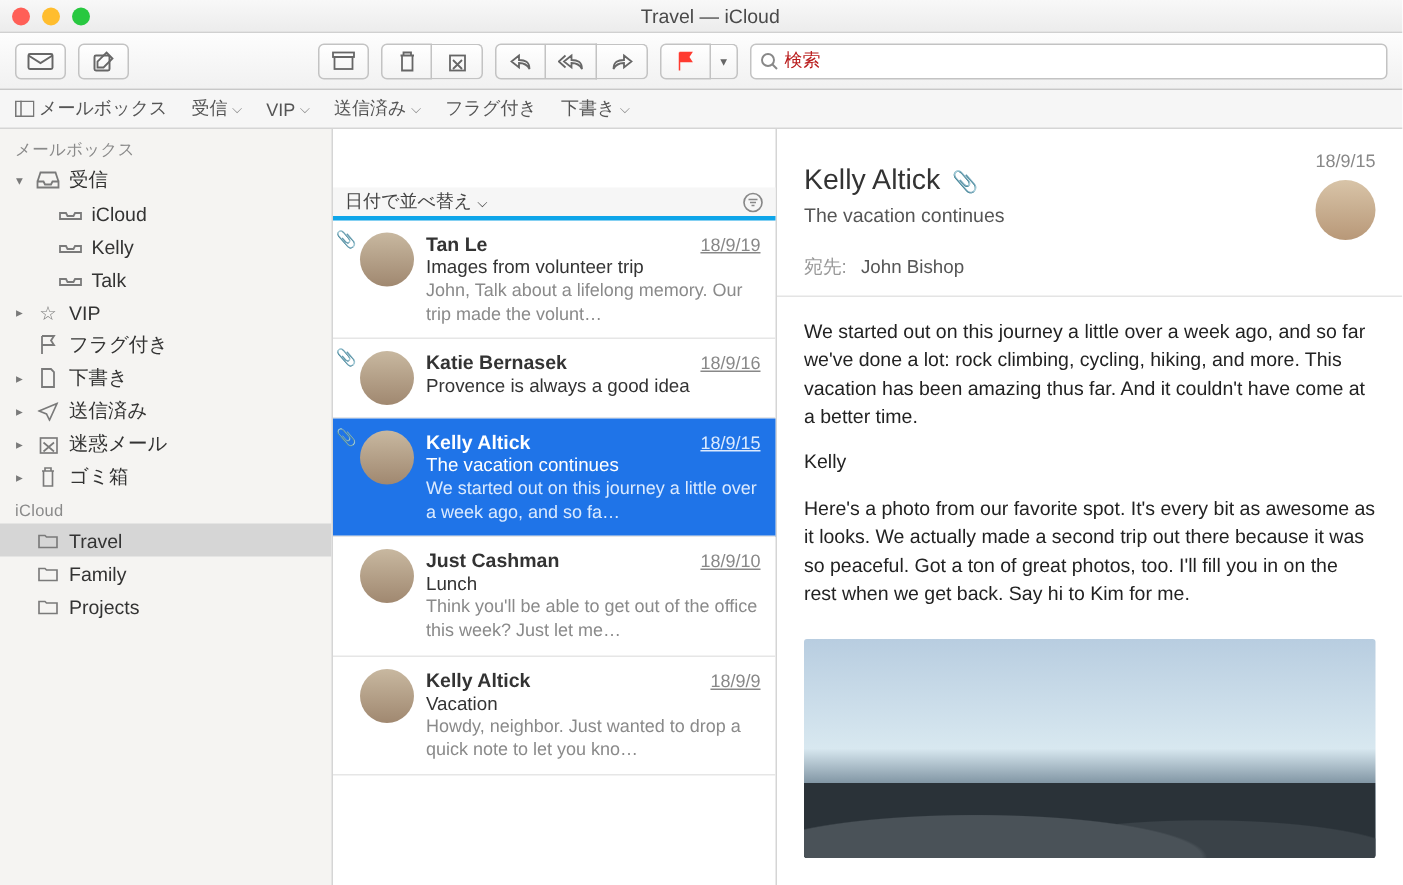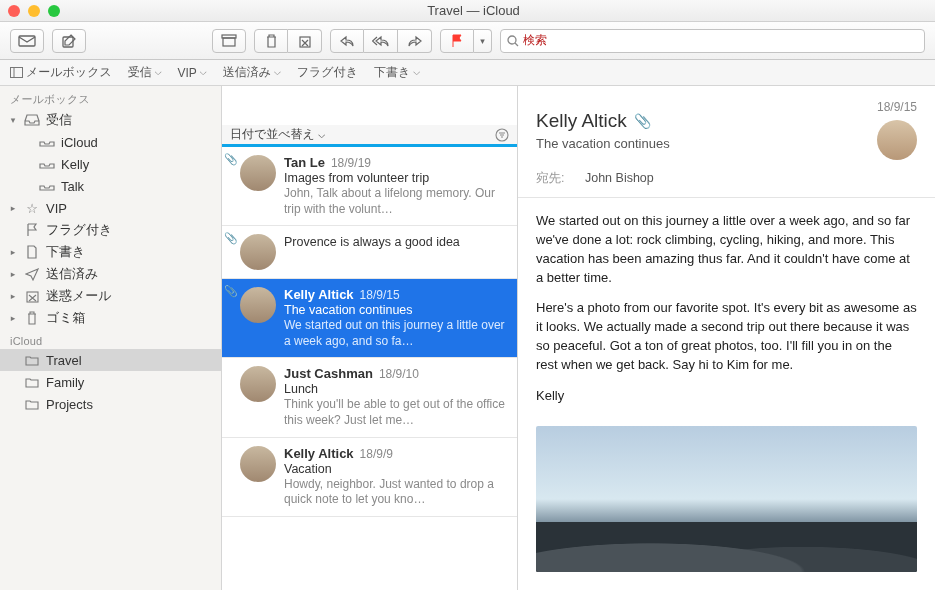--- a/index.html
+++ b/index.html
@@ -31,39 +31,39 @@
 .disclose { width: 10px; font-size: 9px; color: #7a7a7a; text-align: center; }
 .sb-icon { width: 18px; height: 14px; display: flex; align-items: center; justify-content: center; color: #7a7a7a; }
 .msglist { width: 296px; border-right: 1px solid #d5d5d5; display: flex; flex-direction: column; }
 .sortbar { height: 22px; background: #f6f6f6; border-bottom: 3px solid #0ea5e9; display: flex; align-items: center; justify-content: space-between; padding: 0 8px; font-size: 12px; color: #444; margin-top: 39px; }
 .msgitem { border-bottom: 1px solid #e6e6e6; padding: 8px 10px 8px 8px; display: flex; gap: 8px; position: relative; }
 .msgitem.selected { background: #1f74e8; color: #fff; }
 .msgitem .clip { position: absolute; left: 2px; top: 6px; font-size: 11px; color: #8a8a8a; }
 .msgitem.selected .clip { color: #cde0fb; }
 .avatar { width: 36px; height: 36px; border-radius: 50%; background: linear-gradient(#c8b8a0,#a08870); flex-shrink: 0; margin-left: 10px; }
 .msgcontent { flex: 1; min-width: 0; }
-.msgline1 { display: flex; align-items: baseline; }
+.msgline1 { display: flex; justify-content: space-between; align-items: baseline; }
 .sender { font-weight: 600; font-size: 13px; white-space: nowrap; overflow: hidden; text-overflow: ellipsis; }
-.date { font-size: 12px; color: #888; flex-shrink: 0; margin-left: 6px; }
+.date { font-size: 12px; color: #888; flex-shrink: 0; margin-left: 6px; text-decoration: underline; }
 .msgitem.selected .date { color: #dbeafe; }
 .subject { font-size: 12.5px; white-space: nowrap; overflow: hidden; text-overflow: ellipsis; margin-top: 1px; }
 .preview { font-size: 12px; color: #8a8a8a; line-height: 1.3; max-height: 32px; overflow: hidden; margin-top: 1px; }
 .msgitem.selected .preview { color: #dbeafe; }
 .reader { flex: 1; display: flex; flex-direction: column; overflow: hidden; }
 .rhdr { padding: 14px 18px 10px; border-bottom: 1px solid #e4e4e4; }
 .rhdr-top { display: flex; align-items: center; }
 .rhdr-left { flex: 1; }
 .rfrom { font-size: 19px; font-weight: 400; color: #333; display: flex; align-items: center; gap: 8px; }
 .rfrom .clip2 { font-size: 14px; color: #888; }
 .rsubj { font-size: 13px; color: #555; margin-top: 4px; }
 .rmeta { display: flex; flex-direction: column; align-items: flex-end; gap: 6px; }
 .rdate { font-size: 12px; color: #888; }
 .ravatar { width: 40px; height: 40px; border-radius: 50%; background: linear-gradient(#d8c4a8,#b89878); }
 .rto { font-size: 12.5px; color: #555; margin-top: 10px; }
-.rto .label { color: #999; margin-right: 17px; }
+.rto .label { color: #999; margin-right: 6px; }
 .rbody { padding: 14px 18px; font-size: 13px; line-height: 1.45; color: #222; overflow: auto; }
 .rbody p { margin-bottom: 12px; }
 .photo { margin: 0 18px 18px; height: 150px; border-radius: 2px; background: linear-gradient(to bottom, #b8cde0 0%, #d8e8f0 50%, #6a8090 70%, #3a4850 100%); position: relative; overflow: hidden; }
 .photo .rock { position: absolute; bottom: 0; width: 100%; height: 50px; background: radial-gradient(ellipse at 30% 100%, #4a5258 40%, transparent 41%), radial-gradient(ellipse at 70% 100%, #3a4248 35%, transparent 36%), #2a3238; }
 svg { display: block; }
 </style>
 </head>
 <body>
 
 <div class="titlebar">
@@ -313,27 +313,31 @@
     <div id="msgcontainer">
         <div class="msgitem">
           <span class="clip">📎</span>
           <div class="avatar"></div>
           <div class="msgcontent">
             <div class="msgline1">
               <span class="sender">Tan Le</span>
               <span class="date">18/9/19</span>
             </div>
             <div class="subject">Images from volunteer trip</div>
-            <div class="preview">John, Talk about a lifelong memory. Our trip with the volunt…</div>
+            <div class="preview">John, Talk about a lifelong memory. Our trip made the volunt…</div>
           </div>
         </div>
         <div class="msgitem">
           <span class="clip">📎</span>
           <div class="avatar"></div>
           <div class="msgcontent">
+            <div class="msgline1">
+              <span class="sender">Katie Bernasek</span>
+              <span class="date">18/9/16</span>
+            </div>
             <div class="subject">Provence is always a good idea</div>
           </div>
         </div>
         <div class="msgitem selected">
           <span class="clip">📎</span>
           <div class="avatar"></div>
           <div class="msgcontent">
             <div class="msgline1">
               <span class="sender">Kelly Altick</span>
               <span class="date">18/9/15</span>
@@ -382,20 +386,20 @@
           <div class="ravatar"></div>
         </div>
       </div>
       <div class="rto">
         <span class="label">宛先:</span>
         <span>John Bishop</span>
       </div>
     </div>
     <div class="rbody">
       <p>We started out on this journey a little over a week ago, and so far we've done a lot: rock climbing, cycling, hiking, and more. This vacation has been amazing thus far. And it couldn't have come at a better time.</p>
+      <p>Kelly</p>
       <p>Here's a photo from our favorite spot. It's every bit as awesome as it looks. We actually made a second trip out there because it was so peaceful. Got a ton of great photos, too. I'll fill you in on the rest when we get back. Say hi to Kim for me.</p>
-      <p>Kelly</p>
     </div>
     <div class="photo">
         <div class="rock"></div>
       </div>
   </div>
 </div>
 
 </body></html>

